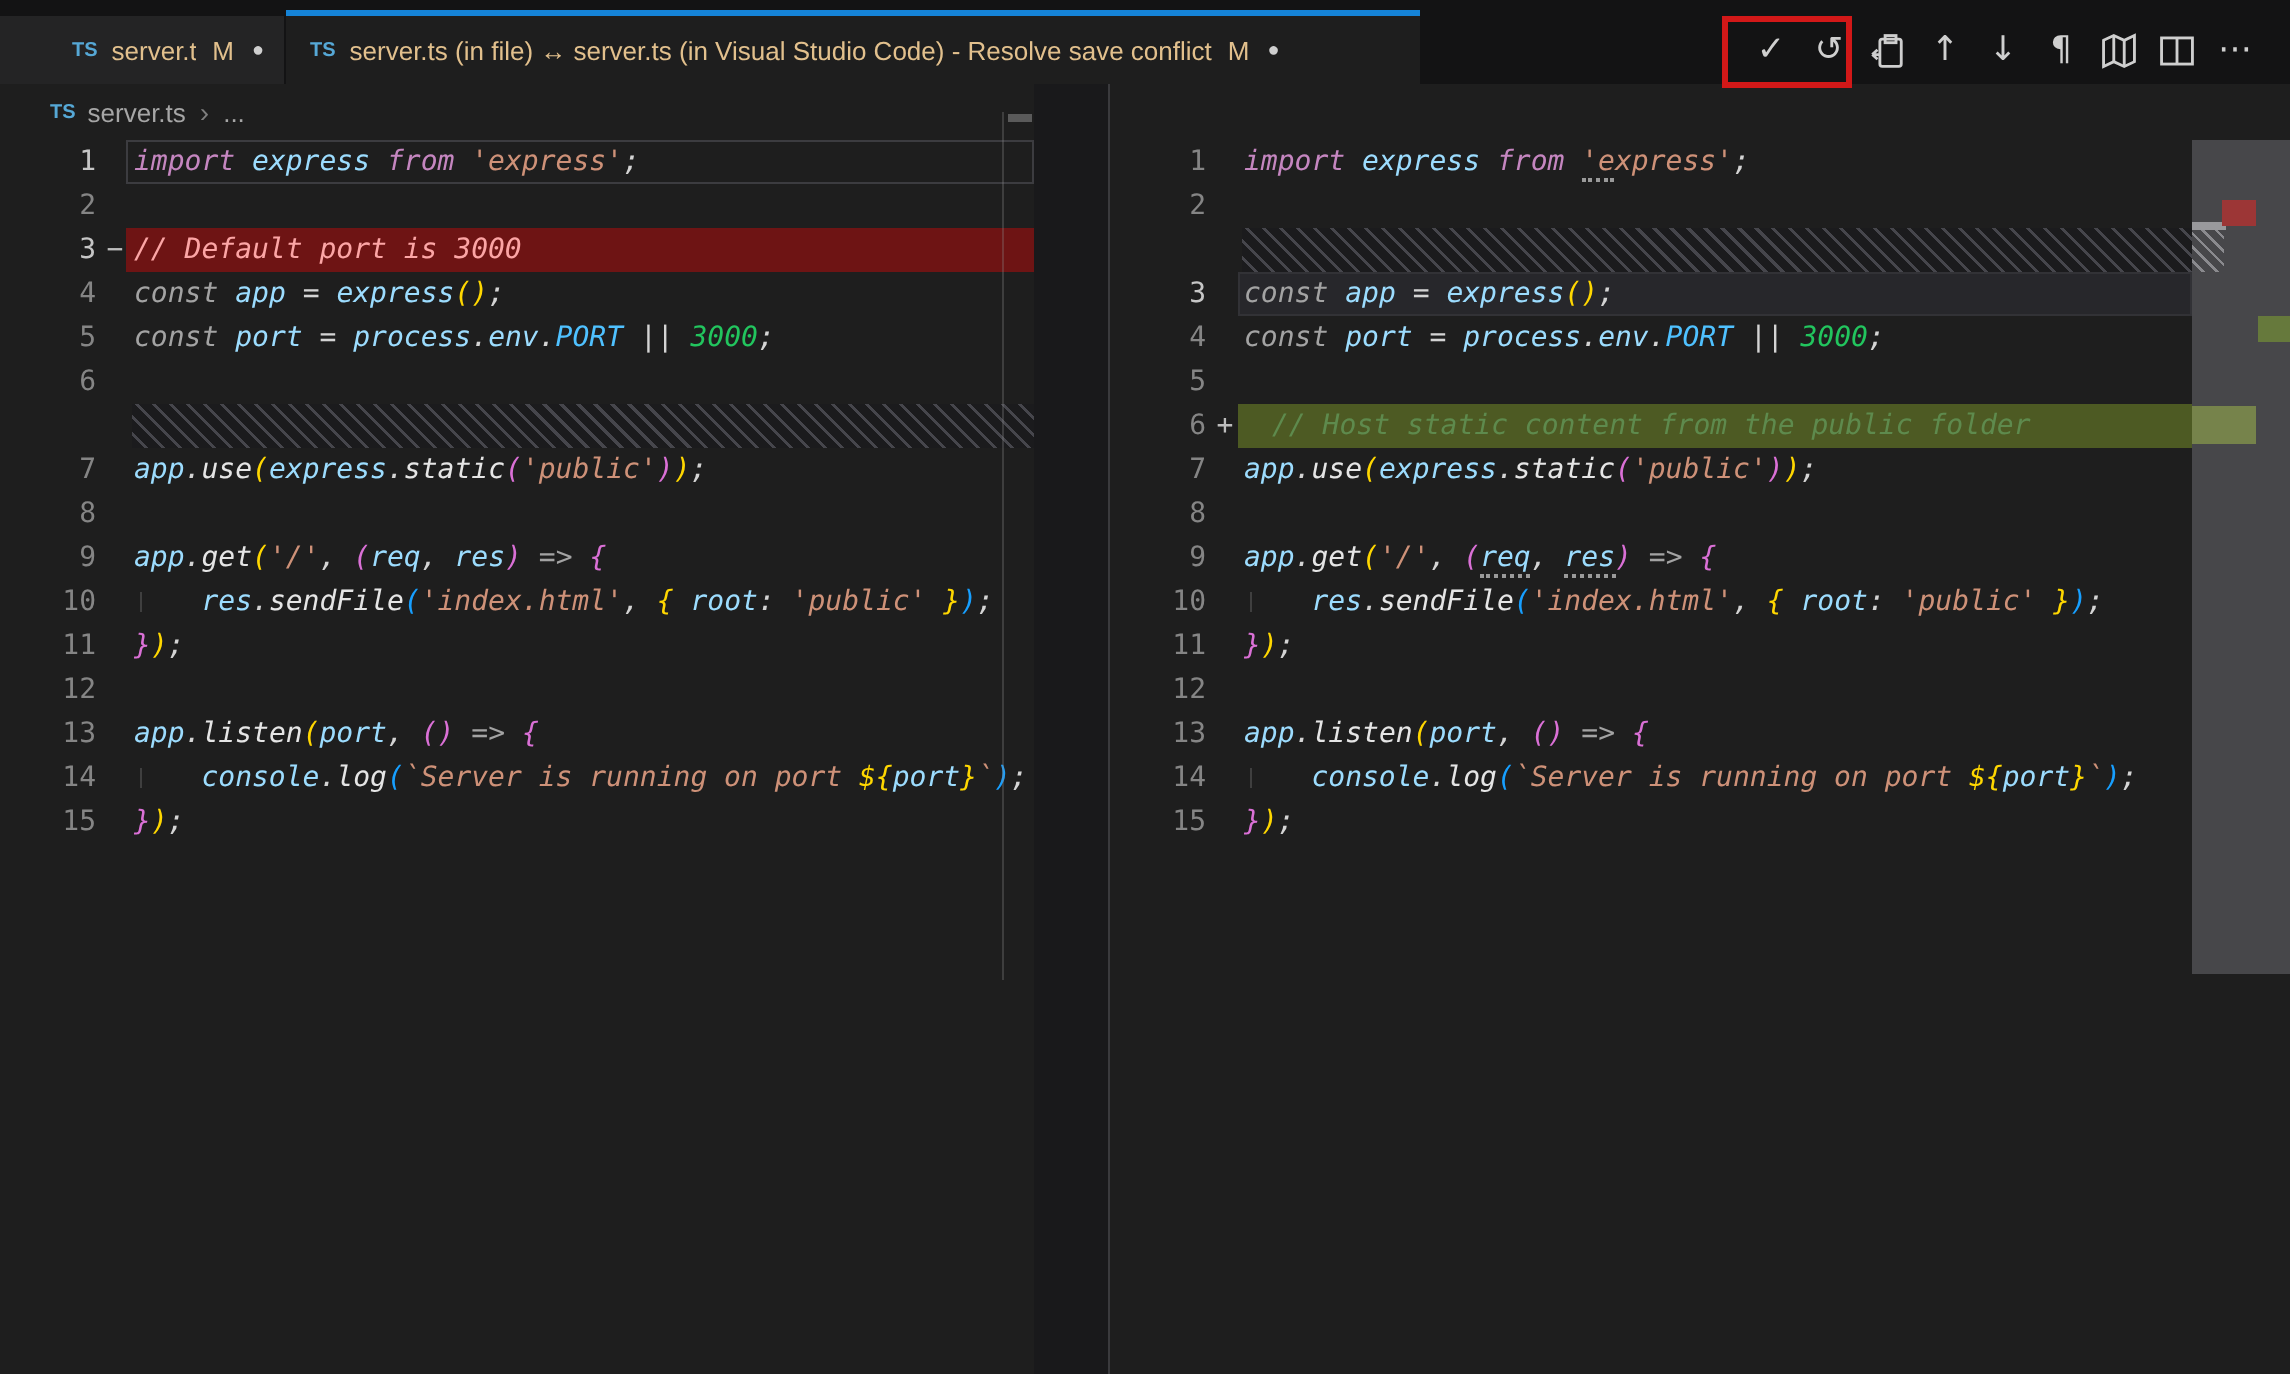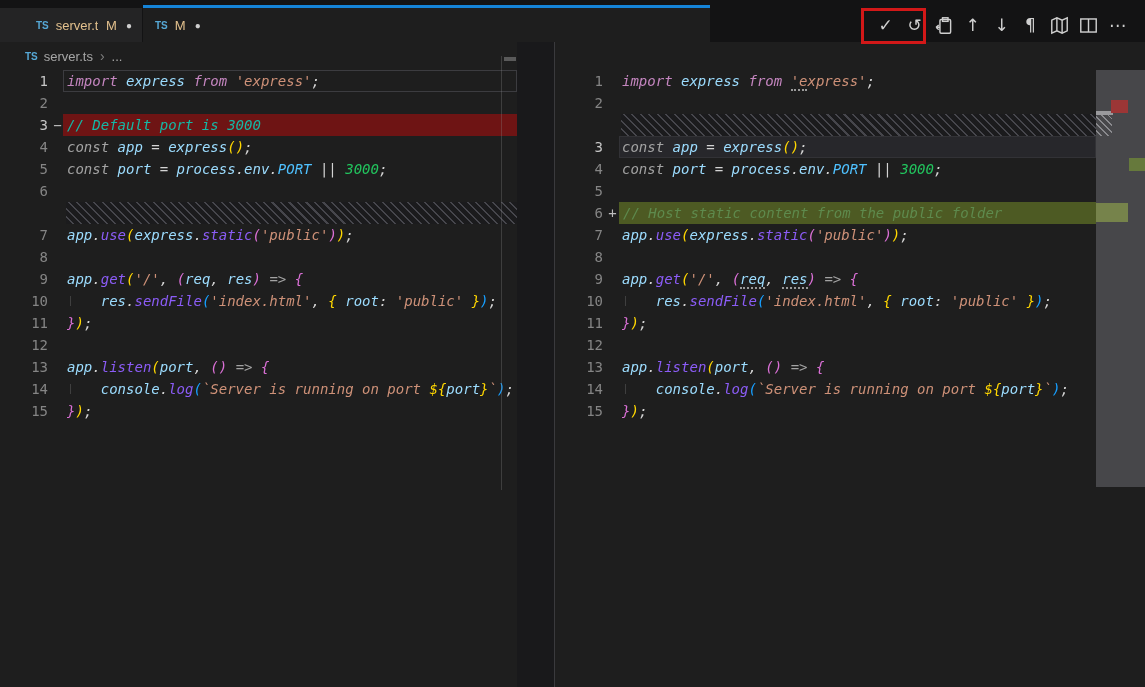--- a/index.html
+++ b/index.html
@@ -37,30 +37,30 @@
   .editors{ position:absolute; left:0; top:70px; width:1145px; height:617px; }
   .ed{ position:absolute; top:0; height:617px; font-family:"DejaVu Sans Mono", monospace; font-size:14px; }
   .ed-left{ left:0; width:517px; }
   .ed-right{ left:555px; width:590px; padding-right:49px; }
   .row{ display:flex; height:22px; line-height:22px; }
   .ln{ flex:none; width:48px; text-align:right; color:#858585; }
   .row.nb .ln{ color:#c6c6c6; }
   .sign{ flex:none; width:19px; text-align:center; color:#bdbdbd; }
   .code{ flex:1 1 auto; white-space:pre; overflow:hidden; color:#d4d4d4;font-style:italic; }
   .row.rm  .code{ background:#6e1414; margin-left:-4px; padding-left:4px; }
-  .row.add .code{ background:#4d5a23; margin-left:-3px; padding-left:4px; }
+  .row.add .code{ background:#4d5a23; margin-left:-3px; padding-left:17px; }
   .row.hz  .code{ background-color:#1b1b1d; margin-left:-1px;
                   background-image:repeating-linear-gradient(45deg, transparent 0 4.5px, #46464c 4.5px 6px); }
   .row.cb  .code{ margin-left:-4px; padding-left:4px; box-shadow:inset 0 0 0 1px #3c3c40; }
   .row.cf  .code{ background:#27272b; margin-left:-3px; padding-left:3px; box-shadow:inset 0 0 0 1px #323236; }
 
   
-  .kw{color:#C586C0}.kw2{color:#a3a3a3}.id{color:#9CDCFE}.fn{color:#8b5cf6}.str{color:#CE9178}
+  .kw{color:#C586C0}.kw2{color:#a3a3a3}.id{color:#9CDCFE}.fn{color:#e5e5e5}.str{color:#CE9178}
   .num{color:#22c55e}.cst{color:#4FC1FF}.pun{color:#d4d4d4}.b1{color:#FFD700}.b2{color:#DA70D6}
-  .b3{color:#179FFF}.cm{color:#14b8a6}.cmadd{color:#5e8a4d}
+  .b3{color:#179FFF}.cm{color:#fca5a5}.cmadd{color:#5e8a4d}
   .u{ border-bottom:2px dotted #9a9a9a; }
   .guide{ position:relative; }
   .guide::before{ content:""; position:absolute; left:3px; top:3px; bottom:3px; border-left:1px solid #3f3f3f; }
 
   
   .lsb{ position:absolute; left:501px; top:-14px; width:16px; height:434px; border-left:1px solid rgba(140,140,140,.30); }
   .lsb .cap{ position:absolute; left:2px; right:1px; top:1px; height:4px; background:#5a5a5a; }
 
   
   .gap{ position:absolute; left:517px; top:-28px; width:38px; height:645px; background:#19191b;
@@ -83,20 +83,21 @@
 
   <div class="tabbar">
     <div class="tab tab1">
       <span class="ts">TS</span>
       <span class="tname">server.ts</span>
       <span class="badge">M</span>
       <span class="dot">●</span>
     </div>
     <div class="tab tab2">
       <span class="ts">TS</span>
+      <span class="tname">server.ts (in file) ↔ server.ts (in Visual Studio Code) - Resolve save conflict</span>
       <span class="badge">M</span>
       <span class="dot">●</span>
     </div>
     <div class="toolbar" id="toolbar">
         <span class="tbi">✓</span>
         <span class="tbi">↺</span>
         <span class="tbi">
           <svg width="19" height="19" viewBox="0 0 16 16">
       <rect x="5" y="3" width="9" height="11.5" rx="1"></rect>
       <rect x="7.2" y="1.5" width="4.6" height="3"></rect>

